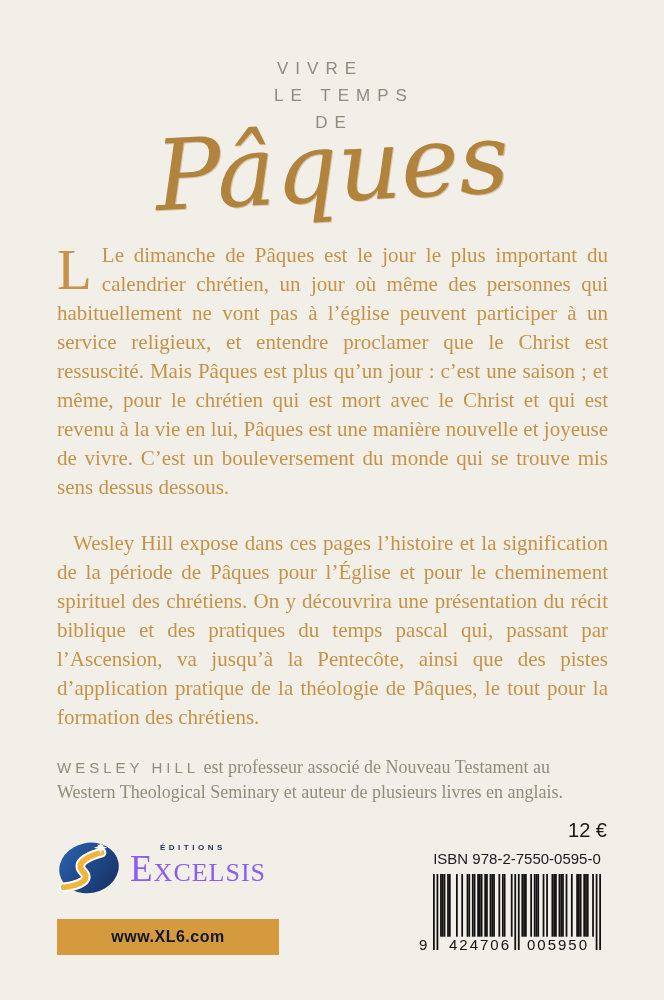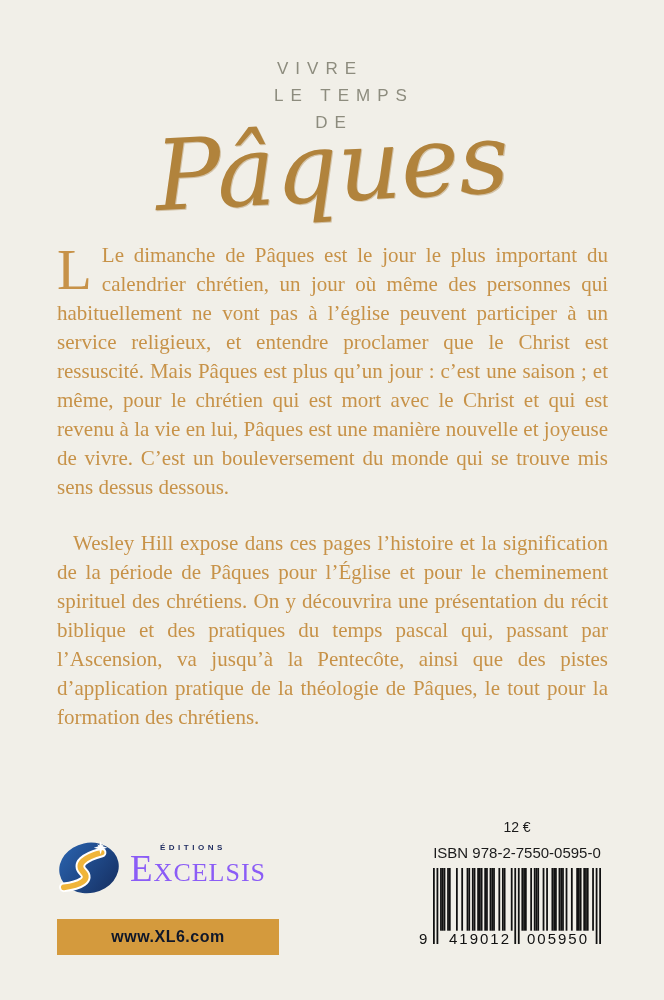--- a/index.html
+++ b/index.html
@@ -40,21 +40,21 @@
   .excelsis-name{color:#8b5cf6;font-variant:small-caps;font-size:37px;line-height:.9;
     letter-spacing:1px;}
   .url-bar{margin-top:9px;width:222px;height:36px;background:#d49a3d;
     display:flex;align-items:center;justify-content:center;
     color:#0f172a;font-family:"Liberation Sans",sans-serif;font-weight:bold;font-size:16px;
     letter-spacing:.5px;}
 
   
   .retail{position:absolute;left:427px;width:180px;top:820px;text-align:center;
     font-family:"Liberation Sans",sans-serif;color:#1b1b1b;}
-  .price{font-size:14px;line-height:1;}
+  .price{font-size:20px;line-height:1;text-align:right;}
   .isbn{font-size:15px;margin-top:11px;line-height:1;}
   .barcode-wrap{position:relative;margin-top:8px;height:80px;}
   .barcode-svg{position:absolute;left:6px;top:0;width:168px;height:76px;}
   .barcode-svg rect{fill:#111;}
   .bc-digit{position:absolute;font-size:15px;color:#111;bottom:2px;line-height:1;}
   .bc-first{left:-8px;}
   .bc-mid{left:20px;width:66px;text-align:center;letter-spacing:2px;}
   .bc-right{left:98px;width:66px;text-align:center;letter-spacing:2px;margin-top:16px;}
 </style>
 </head>
@@ -68,20 +68,21 @@
     <div class="title-line t3">DE</div>
     <div class="title-script">Pâques</div>
   </div>
 
   <div class="synopsis">
     <span class="dropcap">L</span>
     <p>Le dimanche de Pâques est le jour le plus important du calendrier chrétien, un jour où même des personnes qui habituellement ne vont pas à l’église peuvent participer à un service religieux, et entendre proclamer que le Christ est ressuscité. Mais Pâques est plus qu’un jour : c’est une saison ; et même, pour le chrétien qui est mort avec le Christ et qui est revenu à la vie en lui, Pâques est une manière nouvelle et joyeuse de vivre. C’est un bouleversement du monde qui se trouve mis sens dessus dessous.</p>
     <p class="para2">Wesley Hill expose dans ces pages l’histoire et la signification de la période de Pâques pour l’Église et pour le cheminement spirituel des chrétiens. On y découvrira une présentation du récit biblique et des pratiques du temps pascal qui, passant par l’Ascension, va jusqu’à la Pentecôte, ainsi que des pistes d’application pratique de la théologie de Pâques, le tout pour la formation des chrétiens.</p>
   </div>
 
+  <p class="bio"><span class="bio-name">WESLEY HILL</span><span> est professeur associé de Nouveau Testament au Western Theological Seminary et auteur de plusieurs livres en anglais.</span></p>
 
   <div class="publisher">
     <div class="logo-row">
       <svg class="logo-mark" viewBox="0 0 66 60">
         <defs>
           <linearGradient id="gblue" x1="0" y1="0" x2="1" y2="1">
             <stop offset="0" stop-color="#2a64b0"></stop>
             <stop offset="1" stop-color="#152e60"></stop>
           </linearGradient>
         </defs>
@@ -154,18 +155,18 @@
           <rect x="82" y="0" width="1" height="33"></rect>
           <rect x="83" y="0" width="1" height="33"></rect>
           <rect x="85" y="0" width="1" height="33"></rect>
           <rect x="86" y="0" width="1" height="33"></rect>
           <rect x="87" y="0" width="1" height="33"></rect>
           <rect x="90" y="0" width="1" height="33"></rect>
           <rect x="92" y="0" width="1" height="40"></rect>
           <rect x="94" y="0" width="1" height="40"></rect>
         </svg>
       <span class="bc-digit bc-first">9</span>
-      <span class="bc-digit bc-mid">419012</span>
+      <span class="bc-digit bc-mid">424706</span>
       <span class="bc-digit bc-right">005950</span>
     </div>
   </div>
 
 </div>
 
 </body></html>

